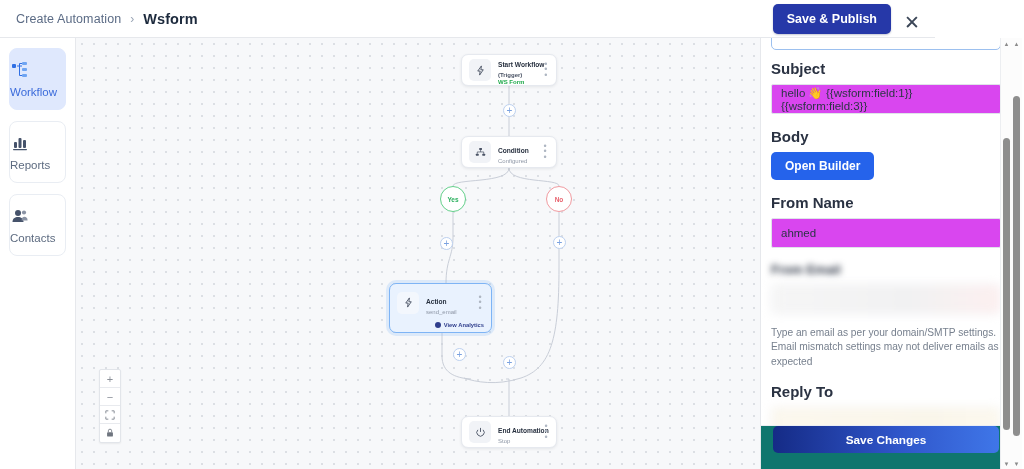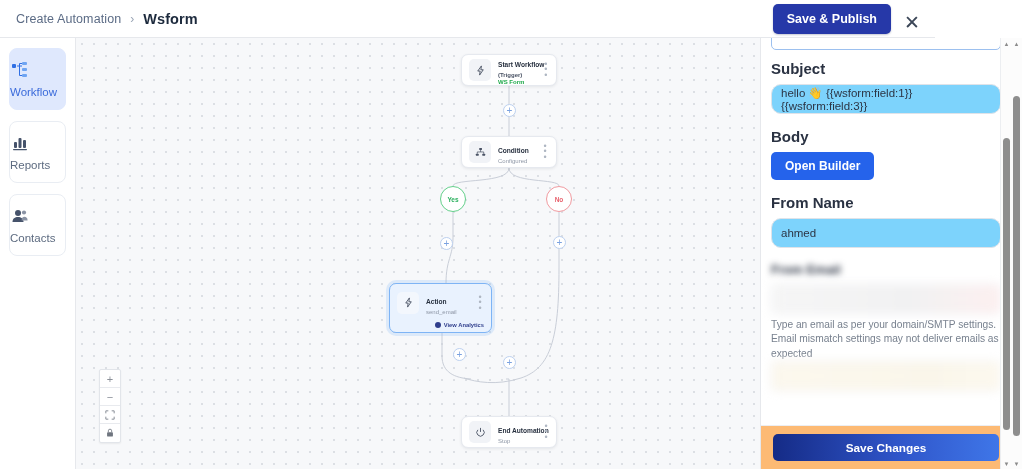--- a/index.html
+++ b/index.html
@@ -127,22 +127,22 @@
 
   
   .panel {
     position: absolute; left: 760px; top: 38px; width: 250px; height: 431px;
     background: #ffffff; border-left: 1px solid #e6e8ec;
     overflow: hidden;
   }
   .panel-inner { position: absolute; left: 0; top: 0; width: 250px; padding: 0 10px; }
   .field-label { font-size: 15px; font-weight: bold; color: #2a3242; margin: 14px 4px 7px 0; }
   .field-input {
-    width: 100%; height: 30px; border: 1px solid #dfe3e9; border-radius: 10px;
-    background: #7dd3fc; font-size: 11.5px; color: #2c3545;
+    width: 100%; height: 30px; border: 1px solid #dfe3e9; border-radius: 2px;
+    background: #d946ef; font-size: 11.5px; color: #2c3545;
     display: flex; align-items: center; padding: 4px 9px;
     font-family: "Liberation Sans", sans-serif;
   }
   .top-cut { position: absolute; left: 10px; top: -14px; width: 230px; height: 26px;
              border: 1px solid #9cc0ef; border-radius: 5px; background: #fff; }
   .btn-openbuilder {
     background: #2563eb; color: #fff; border: none; border-radius: 5px;
     font-size: 12px; font-weight: bold; padding: 7px 14px; cursor: pointer;
     font-family: "Liberation Sans", sans-serif;
   }
@@ -152,26 +152,26 @@
   }
   .blur-input {
     width: 100%; height: 30px; border-radius: 5px; font-size: 11.5px;
     display: flex; align-items: center; padding: 0 9px;
     filter: blur(4.6px); color: #8d97a6;
     background: linear-gradient(90deg,#f6f6f6 0%,#f1f1f2 60%,#fdf0f0 100%);
     border: 1px solid #e9eaee;
   }
   .blur-input.warm { background: linear-gradient(90deg,#fcf8ee 0%,#faf6ea 70%,#fdf9ef 100%); }
   .helper {
-    font-size: 10.2px; color: #77808e; line-height: 1.42; margin-top: 4px;
+    font-size: 10.2px; color: #77808e; line-height: 1.42; margin-top: 12px;
   }
   .panel-footer {
     position: absolute; left: 0; bottom: 0; width: 250px; height: 44px;
-    background: #fdba74; border-top: 1px solid #eceef2;
-    display: flex; align-items: center; gap: 24px; padding: 0 12px;
+    background: #0f766e; border-top: 1px solid #eceef2;
+    display: flex; gap: 24px; padding: 0 12px;
   }
   .btn-save {
     flex: 1 1 0; height: 27px; border: none; border-radius: 5px; cursor: pointer;
     background: linear-gradient(90deg,#152b86 0%,#2f55c9 55%,#3f76e8 100%);
     color: #fff; font-size: 11.8px; font-weight: bold;
     font-family: "Liberation Sans", sans-serif;
   }
   .btn-delete {
     flex: 1 1 0; height: 27px; border: 1px solid #f0a8ad; border-radius: 5px; cursor: pointer;
     background: #fff; color: #e8505c; font-size: 11.8px; font-weight: bold;
@@ -378,20 +378,21 @@
     <button class="btn-openbuilder">Open Builder</button>
 
     <div class="field-label">From Name</div>
     <div class="field-input">ahmed</div>
 
     <div class="blur-label">From Email</div>
     <div class="blur-input"></div>
 
     <div class="helper">Type an email as per your domain/SMTP settings. Email mismatch settings may not deliver emails as expected</div>
 
+    <div class="field-label">Reply To</div>
     <div class="blur-input warm"></div>
 
     <div style="height:56px;"></div>
   </div>
 
   <div class="panel-footer">
     <button class="btn-save">Save Changes</button>
   </div>
 </div>
 

